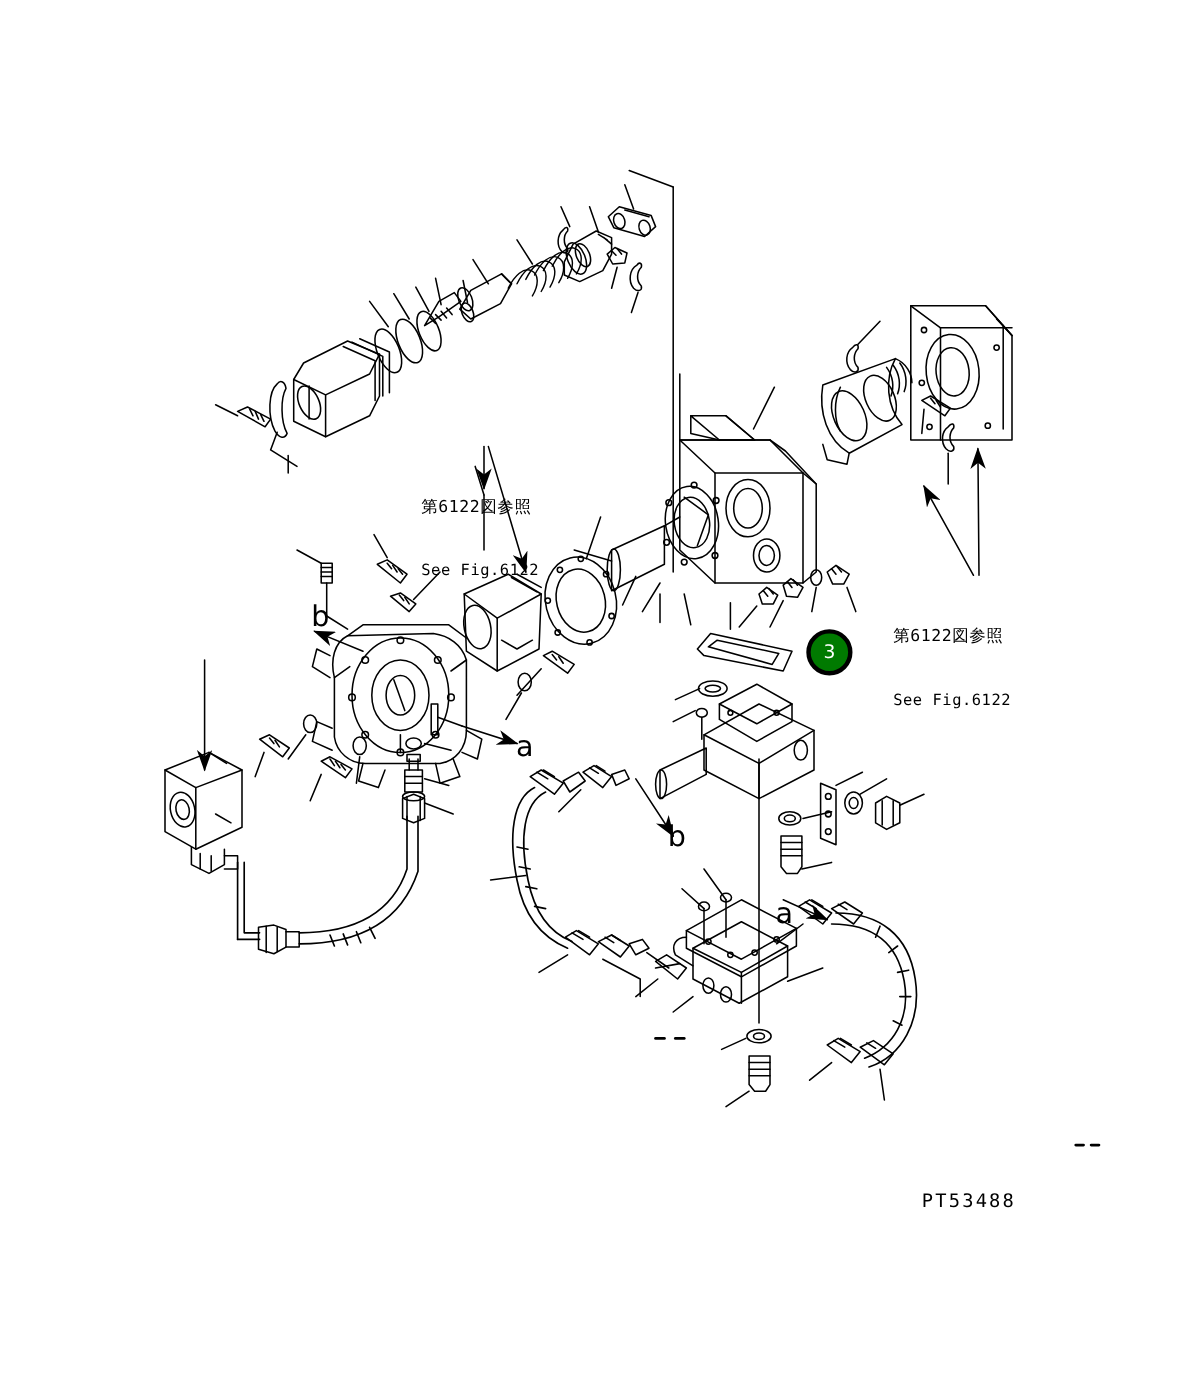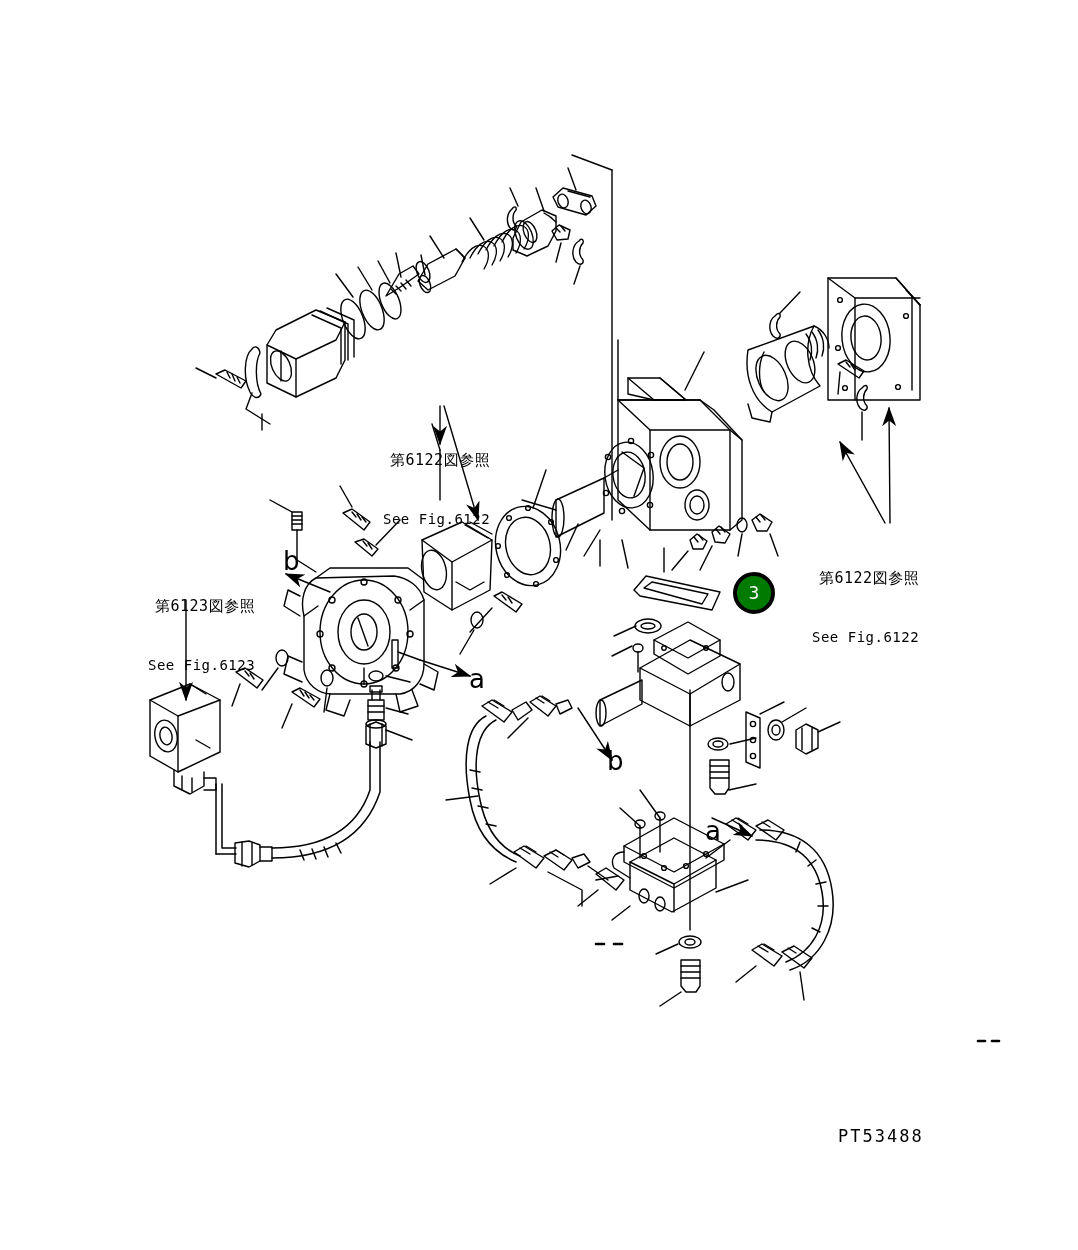--- a/index.html
+++ b/index.html
@@ -9,31 +9,29 @@
     position:relative;overflow:hidden;
   }
   #stage{position:absolute;left:0;top:0;width:1078px;height:1250px;background:#fff;}
   svg.draw{position:absolute;left:0;top:0;width:1078px;height:1250px;}
   .lbl{
     position:absolute;
     font-family:"DejaVu Sans Mono", monospace;
     color:#000;
     white-space:pre;
     line-height:1.28;
-    text-align:right;
   }
   .lbl .jp{font-size:15px;letter-spacing:0.5px;display:block;}
   .lbl .en{font-size:14px;letter-spacing:0.5px;display:block;}
   .partno{
     position:absolute;
     font-family:"DejaVu Sans Mono", monospace;
     font-size:17px;
     letter-spacing:2px;
     color:#000;
-    margin-top:44px;
   }
   .letter{
     position:absolute;
     font-family:"DejaVu Sans", sans-serif;
     font-size:26px;
     color:#000;
     line-height:1;
   }
   .callout{
     position:absolute;
@@ -590,24 +588,20 @@
       <path d="M578 524 L566 550"></path>
 
     </g>
   </svg>
 
   <div class="lbl" style="left:383px;top:410px;">
     <span class="jp">第6122図参照</span>
     <span class="en">See Fig.6122</span>
   </div>
 
-  <div class="lbl" style="left:148px;top:556px;">
-    <span class="jp">第6123図参照</span>
-    <span class="en">See Fig.6123</span>
-  </div>
 
   <div class="lbl" style="left:812px;top:528px;">
     <span class="jp">第6122図参照</span>
     <span class="en">See Fig.6122</span>
   </div>
 
   <div class="letter" style="left:283px;top:548px;">b</div>
   <div class="letter" style="left:469px;top:666px;">a</div>
   <div class="letter" style="left:607px;top:748px;">b</div>
   <div class="letter" style="left:705px;top:818px;">a</div>

